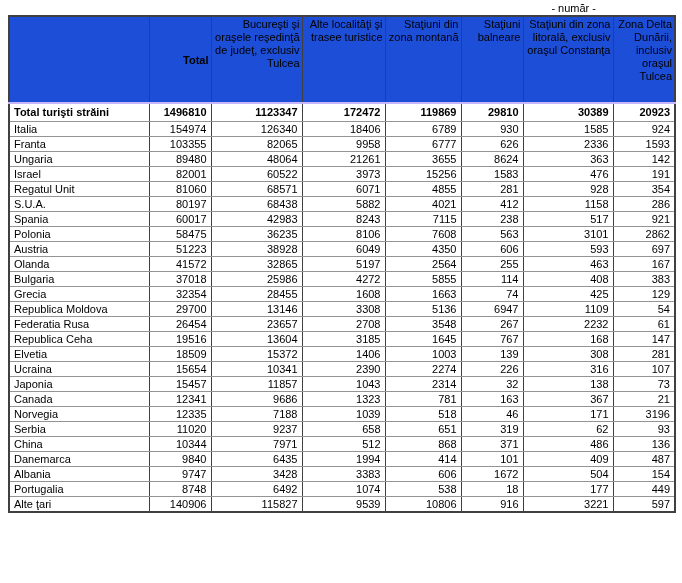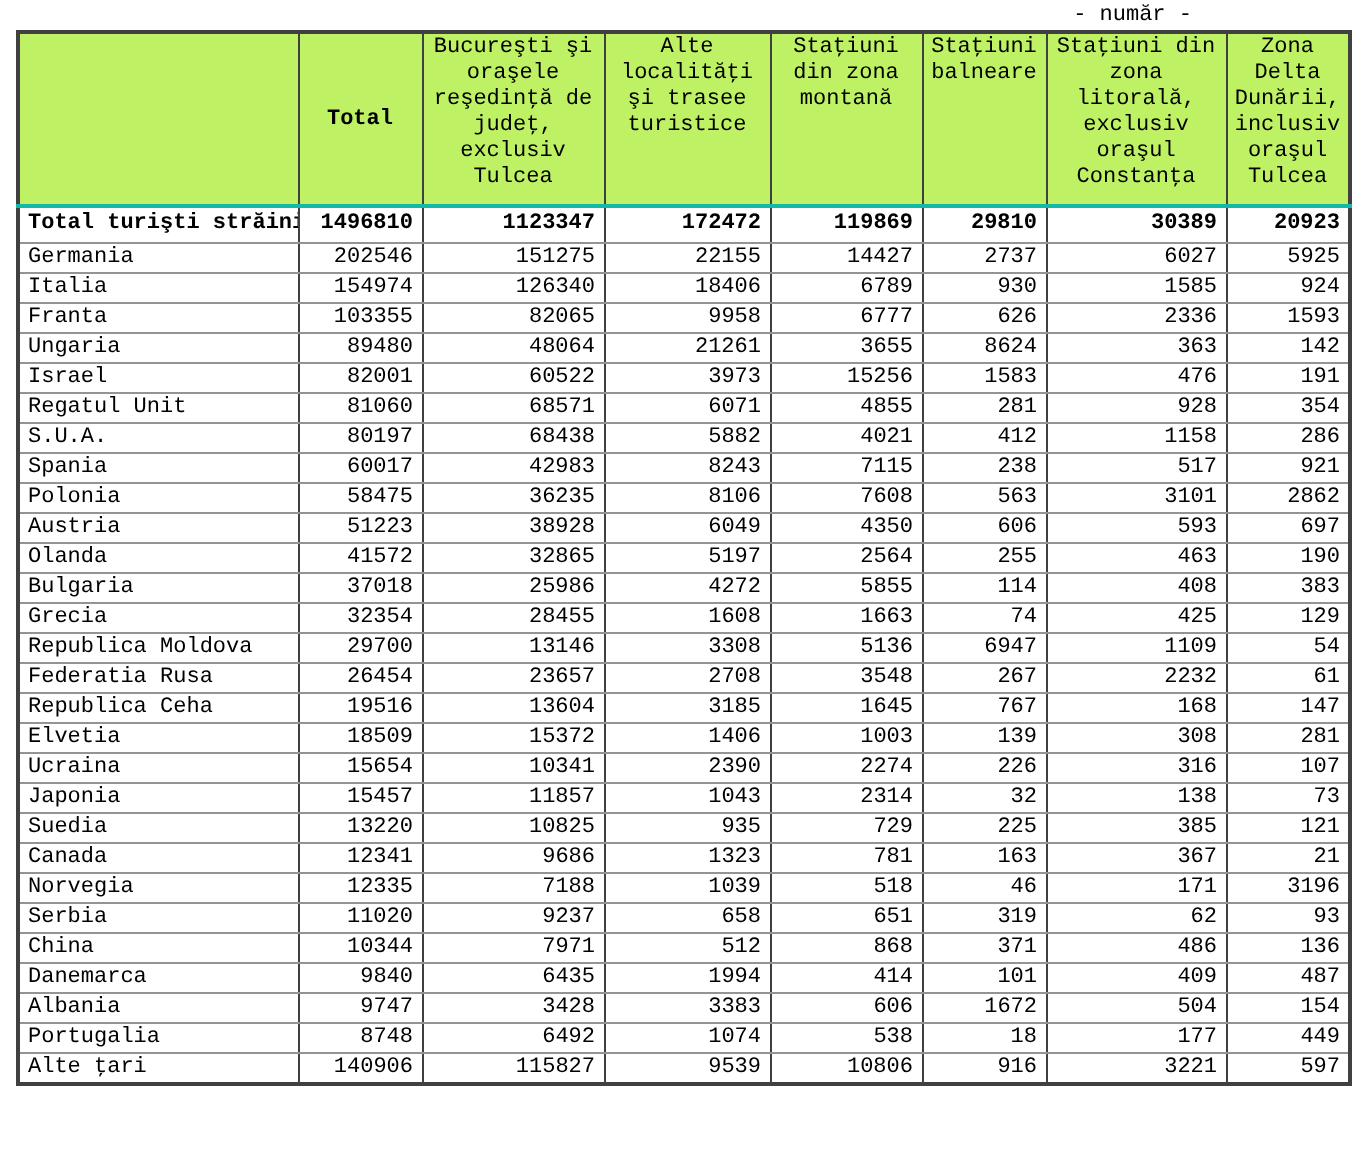--- a/index.html
+++ b/index.html
@@ -10,21 +10,20 @@
     height: 583px;
     font-family: "Liberation Sans", "DejaVu Sans", sans-serif;
     font-size: 11px;
     color: #000000;
   }
   .page {
     width: 682px;
     height: 550px;
     overflow: hidden;
     background: #ffffff;
-    font-family: Liberation Mono, monospace;
   }
   .unit-note {
     width: 666px;
     margin: 2px 0 1px 8px;
     text-align: right;
     padding-right: 78px;
     box-sizing: border-box;
     font-size: 11px;
     color: #000000;
     white-space: nowrap;
@@ -39,27 +38,27 @@
   }
   table.stats th, table.stats td {
     border-left: 1px solid #404040;
     border-right: 1px solid #404040;
     padding: 0;
     overflow: hidden;
   }
   
   table.stats thead th {
     font-weight: normal;
-    text-align: center;
+    text-align: right;
     vertical-align: top;
     height: 84px;
     line-height: 13px;
     padding: 1px 2px 0 2px;
-    border-bottom: 2px solid #14b8a6;
-    background: #bef264;
+    border-bottom: 2px solid #c4b5fd;
+    background: #1d4ed8;
   }
   table.stats thead th.col-total {
     font-weight: bold;
     vertical-align: middle;
   }
   table.stats thead th.col-rowlabel {
     border-left: none;
   }
   
   table.stats tbody td {
@@ -118,30 +117,20 @@
           <td class="lbl">Total turişti străini</td>
           <td class="num">1496810</td>
           <td class="num">1123347</td>
           <td class="num">172472</td>
           <td class="num">119869</td>
           <td class="num">29810</td>
           <td class="num">30389</td>
           <td class="num">20923</td>
         </tr>
         <tr>
-          <td class="lbl">Germania</td>
-          <td class="num">202546</td>
-          <td class="num">151275</td>
-          <td class="num">22155</td>
-          <td class="num">14427</td>
-          <td class="num">2737</td>
-          <td class="num">6027</td>
-          <td class="num">5925</td>
-        </tr>
-        <tr>
           <td class="lbl">Italia</td>
           <td class="num">154974</td>
           <td class="num">126340</td>
           <td class="num">18406</td>
           <td class="num">6789</td>
           <td class="num">930</td>
           <td class="num">1585</td>
           <td class="num">924</td>
         </tr>
         <tr>
@@ -225,21 +214,21 @@
           <td class="num">697</td>
         </tr>
         <tr>
           <td class="lbl">Olanda</td>
           <td class="num">41572</td>
           <td class="num">32865</td>
           <td class="num">5197</td>
           <td class="num">2564</td>
           <td class="num">255</td>
           <td class="num">463</td>
-          <td class="num">190</td>
+          <td class="num">167</td>
         </tr>
         <tr>
           <td class="lbl">Bulgaria</td>
           <td class="num">37018</td>
           <td class="num">25986</td>
           <td class="num">4272</td>
           <td class="num">5855</td>
           <td class="num">114</td>
           <td class="num">408</td>
           <td class="num">383</td>
@@ -308,30 +297,20 @@
           <td class="lbl">Japonia</td>
           <td class="num">15457</td>
           <td class="num">11857</td>
           <td class="num">1043</td>
           <td class="num">2314</td>
           <td class="num">32</td>
           <td class="num">138</td>
           <td class="num">73</td>
         </tr>
         <tr>
-          <td class="lbl">Suedia</td>
-          <td class="num">13220</td>
-          <td class="num">10825</td>
-          <td class="num">935</td>
-          <td class="num">729</td>
-          <td class="num">225</td>
-          <td class="num">385</td>
-          <td class="num">121</td>
-        </tr>
-        <tr>
           <td class="lbl">Canada</td>
           <td class="num">12341</td>
           <td class="num">9686</td>
           <td class="num">1323</td>
           <td class="num">781</td>
           <td class="num">163</td>
           <td class="num">367</td>
           <td class="num">21</td>
         </tr>
         <tr>

